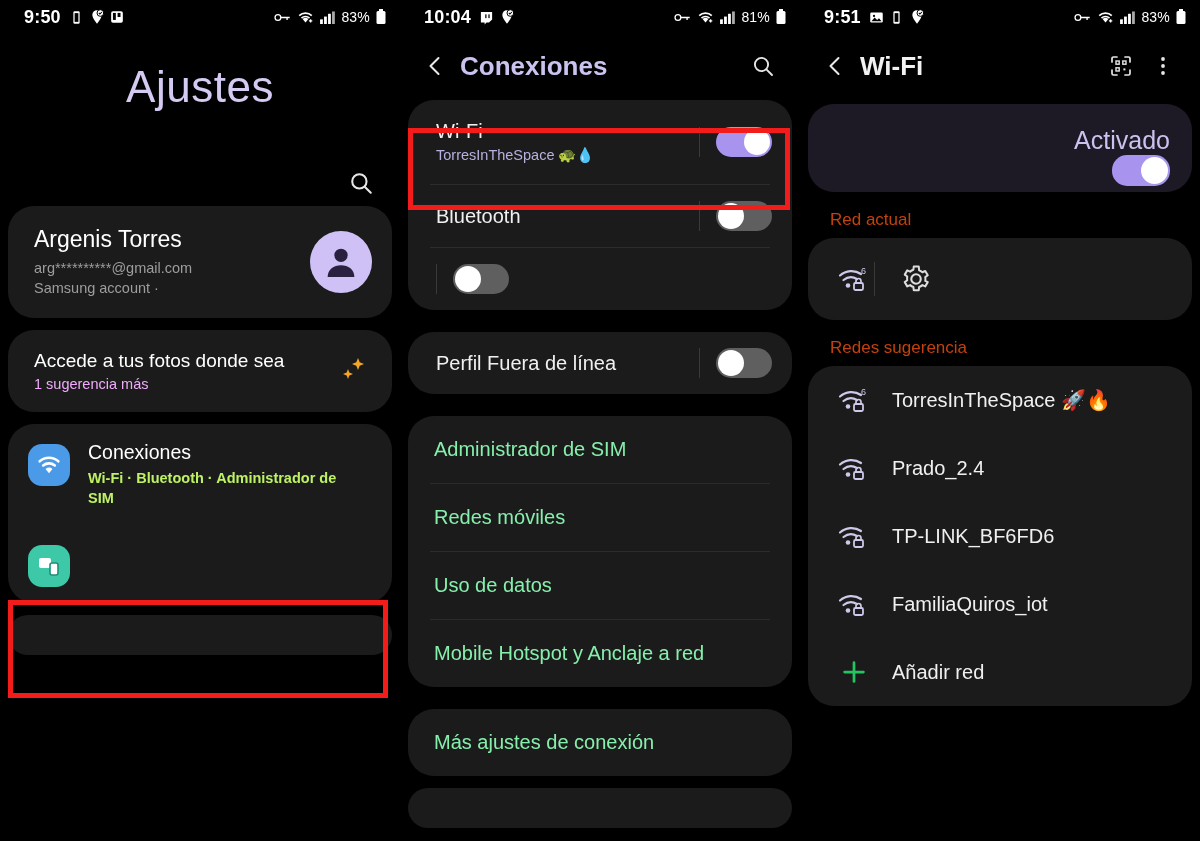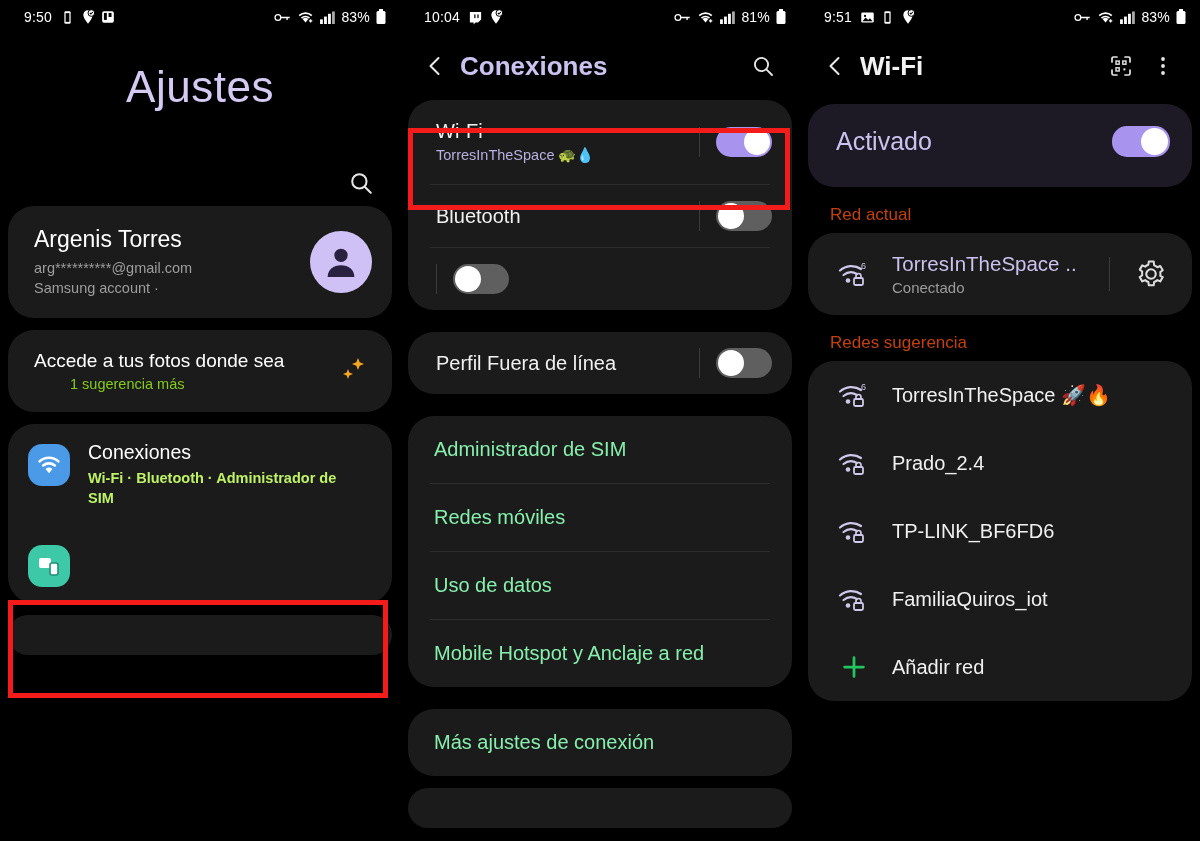--- a/index.html
+++ b/index.html
@@ -10,21 +10,21 @@
     overflow: hidden;
   }
   .screens { display: flex; width: 1200px; height: 841px; }
   .panel { width: 400px; height: 841px; position: relative; background: #000; overflow: hidden; }
 
   
   .statusbar {
     height: 34px; display: flex; align-items: center;
     padding: 0 14px 0 24px; color: #fff; font-size: 15px; letter-spacing: .2px;
   }
-  .sb-time { font-size: 14px; font-weight: 400; }
+  .sb-time { font-size: 18px; font-weight: 700; }
   .sb-left-icons { display: flex; align-items: center; gap: 5px; margin-left: 8px; }
   .sb-spacer { flex: 1; }
   .sb-right { display: flex; align-items: center; gap: 6px; justify-content: space-between; }
   .sb-batt { font-size: 14px; }
   .ic { display: inline-block; line-height: 0; }
 
   
   .appbar { height: 64px; display: flex; align-items: center; padding: 0 18px; }
   .appbar .back { width: 34px; height: 34px; display: flex; align-items: center; justify-content: center; cursor: pointer; }
   .appbar .title { font-size: 26px; font-weight: 700; margin-left: 8px; }
@@ -46,21 +46,21 @@
   .acct-txt { flex: 1; }
   .acct-name { color: #fff; font-size: 23px; font-weight: 400; margin-bottom: 6px; }
   .acct-sub { color: #9d9d9d; font-size: 14.5px; line-height: 1.35; }
   .avatar {
     width: 62px; height: 62px; border-radius: 50%; background: #cfc1f5;
     display: flex; align-items: center; justify-content: center; flex: 0 0 auto;
   }
   .sugg { display: flex; align-items: center; padding: 20px 22px 20px 26px; }
   .sugg-txt { flex: 1; }
   .sugg-title { color: #fff; font-size: 19px; margin-bottom: 4px; }
-  .sugg-sub { color: #84cc16; font-size: 14.5px; margin-left: 36px; }
+  .sugg-sub { color: #f0abfc; font-size: 14.5px; }
 
   .setrow { display: flex; align-items: flex-start; padding: 16px 18px 16px 20px; }
   .setico {
     width: 42px; height: 42px; border-radius: 14px; flex: 0 0 auto;
     display: flex; align-items: center; justify-content: center; margin-top: 4px;
   }
   .settxt { margin-left: 18px; padding-top: 1px; }
   .settitle { color: #fff; font-size: 19.5px; margin-bottom: 4px; }
   .setsub { color: #bef264; font-size: 14.5px; line-height: 1.4; max-width: 270px; font-weight: bold; }
 
@@ -75,21 +75,21 @@
   .toggle.off { background: #5f5f5f; }
   .knob { position: absolute; top: 2px; width: 26px; height: 26px; border-radius: 50%; background: #fff; }
   .toggle.on .knob { right: 2px; }
   .toggle.off .knob { left: 2px; }
   .hr { height: 1px; background: #2c2c2c; margin: 0 22px; }
 
   .plain { padding: 22px 26px; color: #86efac; font-size: 20px; cursor: pointer; }
 
   
   .actcard { background: #1d1a26; border-radius: 26px; margin: 6px 8px 0 8px; }
-  .actrow { display: flex; align-items: center; padding: 22px 22px 30px 28px; }
+  .actrow { display: flex; align-items: flex-end; padding: 22px 22px 6px 28px; flex-direction: column; }
   .actlabel { flex: 1; color: #ccc2f0; font-size: 25px; }
   .sectlabel { color: #c2410c; font-size: 17px; padding: 18px 2px 8px 30px; }
   .netcard { background: #1b1b1b; border-radius: 26px; margin: 0 8px; }
   .netrow { display: flex; align-items: center; padding: 14px 0 14px 26px; min-height: 68px; }
   .netico { width: 40px; flex: 0 0 auto; display: flex; align-items: center; justify-content: center; }
   .nettxt { flex: 1; margin-left: 18px; }
   .netname { font-size: 20px; color: #f0f0f0; }
   .netname.cur { color: #ccc2f0; font-size: 20.5px; }
   .netsub { color: #9b9b9b; font-size: 15px; margin-top: 3px; }
   .gear-wrap { display: flex; align-items: center; padding-right: 18px; }
@@ -423,24 +423,20 @@
         <div class="netico">
           <svg width="36" height="30" viewBox="0 0 36 30">
             <path d="M4 11.5a17 17 0 0121 -1.5" fill="none" stroke="#cfc8ea" stroke-width="2.2" stroke-linecap="round"></path>
             <path d="M7.5 16a12 12 0 0113.5 -1" fill="none" stroke="#cfc8ea" stroke-width="2.2" stroke-linecap="round"></path>
             <circle cx="12" cy="21.5" r="2.3" fill="#cfc8ea"></circle>
             <text x="25" y="10" font-size="9" fill="#cfc8ea" font-family="Liberation Sans, sans-serif">6</text>
             <rect x="18" y="19" width="9" height="7" rx="1.4" fill="none" stroke="#cfc8ea" stroke-width="1.8"></rect>
             <path d="M20 19v-2a2.5 2.5 0 015 0v2" fill="none" stroke="#cfc8ea" stroke-width="1.7"></path>
           </svg>
         </div>
-        <div class="nettxt">
-          <div class="netname cur">TorresInTheSpace ..</div>
-          <div class="netsub">Conectado</div>
-        </div>
         <div class="gear-wrap">
           <div class="gear-div"></div>
           <div class="gearbtn">
             <svg width="30" height="30" viewBox="0 0 24 24">
               <path d="M12 8.2a3.8 3.8 0 100 7.6 3.8 3.8 0 000-7.6z" fill="none" stroke="#ddd" stroke-width="1.7"></path>
               <path d="M19.4 13.5a7.6 7.6 0 000-3l2-1.5-2-3.4-2.3 1a7.6 7.6 0 00-2.6-1.5L14.2 2h-4l-.3 2.6a7.6 7.6 0 00-2.6 1.5l-2.3-1-2 3.4 2 1.5a7.6 7.6 0 000 3l-2 1.5 2 3.4 2.3-1a7.6 7.6 0 002.6 1.5l.3 2.6h4l.3-2.6a7.6 7.6 0 002.6-1.5l2.3 1 2-3.4z" fill="none" stroke="#ddd" stroke-width="1.6" stroke-linejoin="round"></path>
             </svg>
           </div>
         </div>
       </div>

